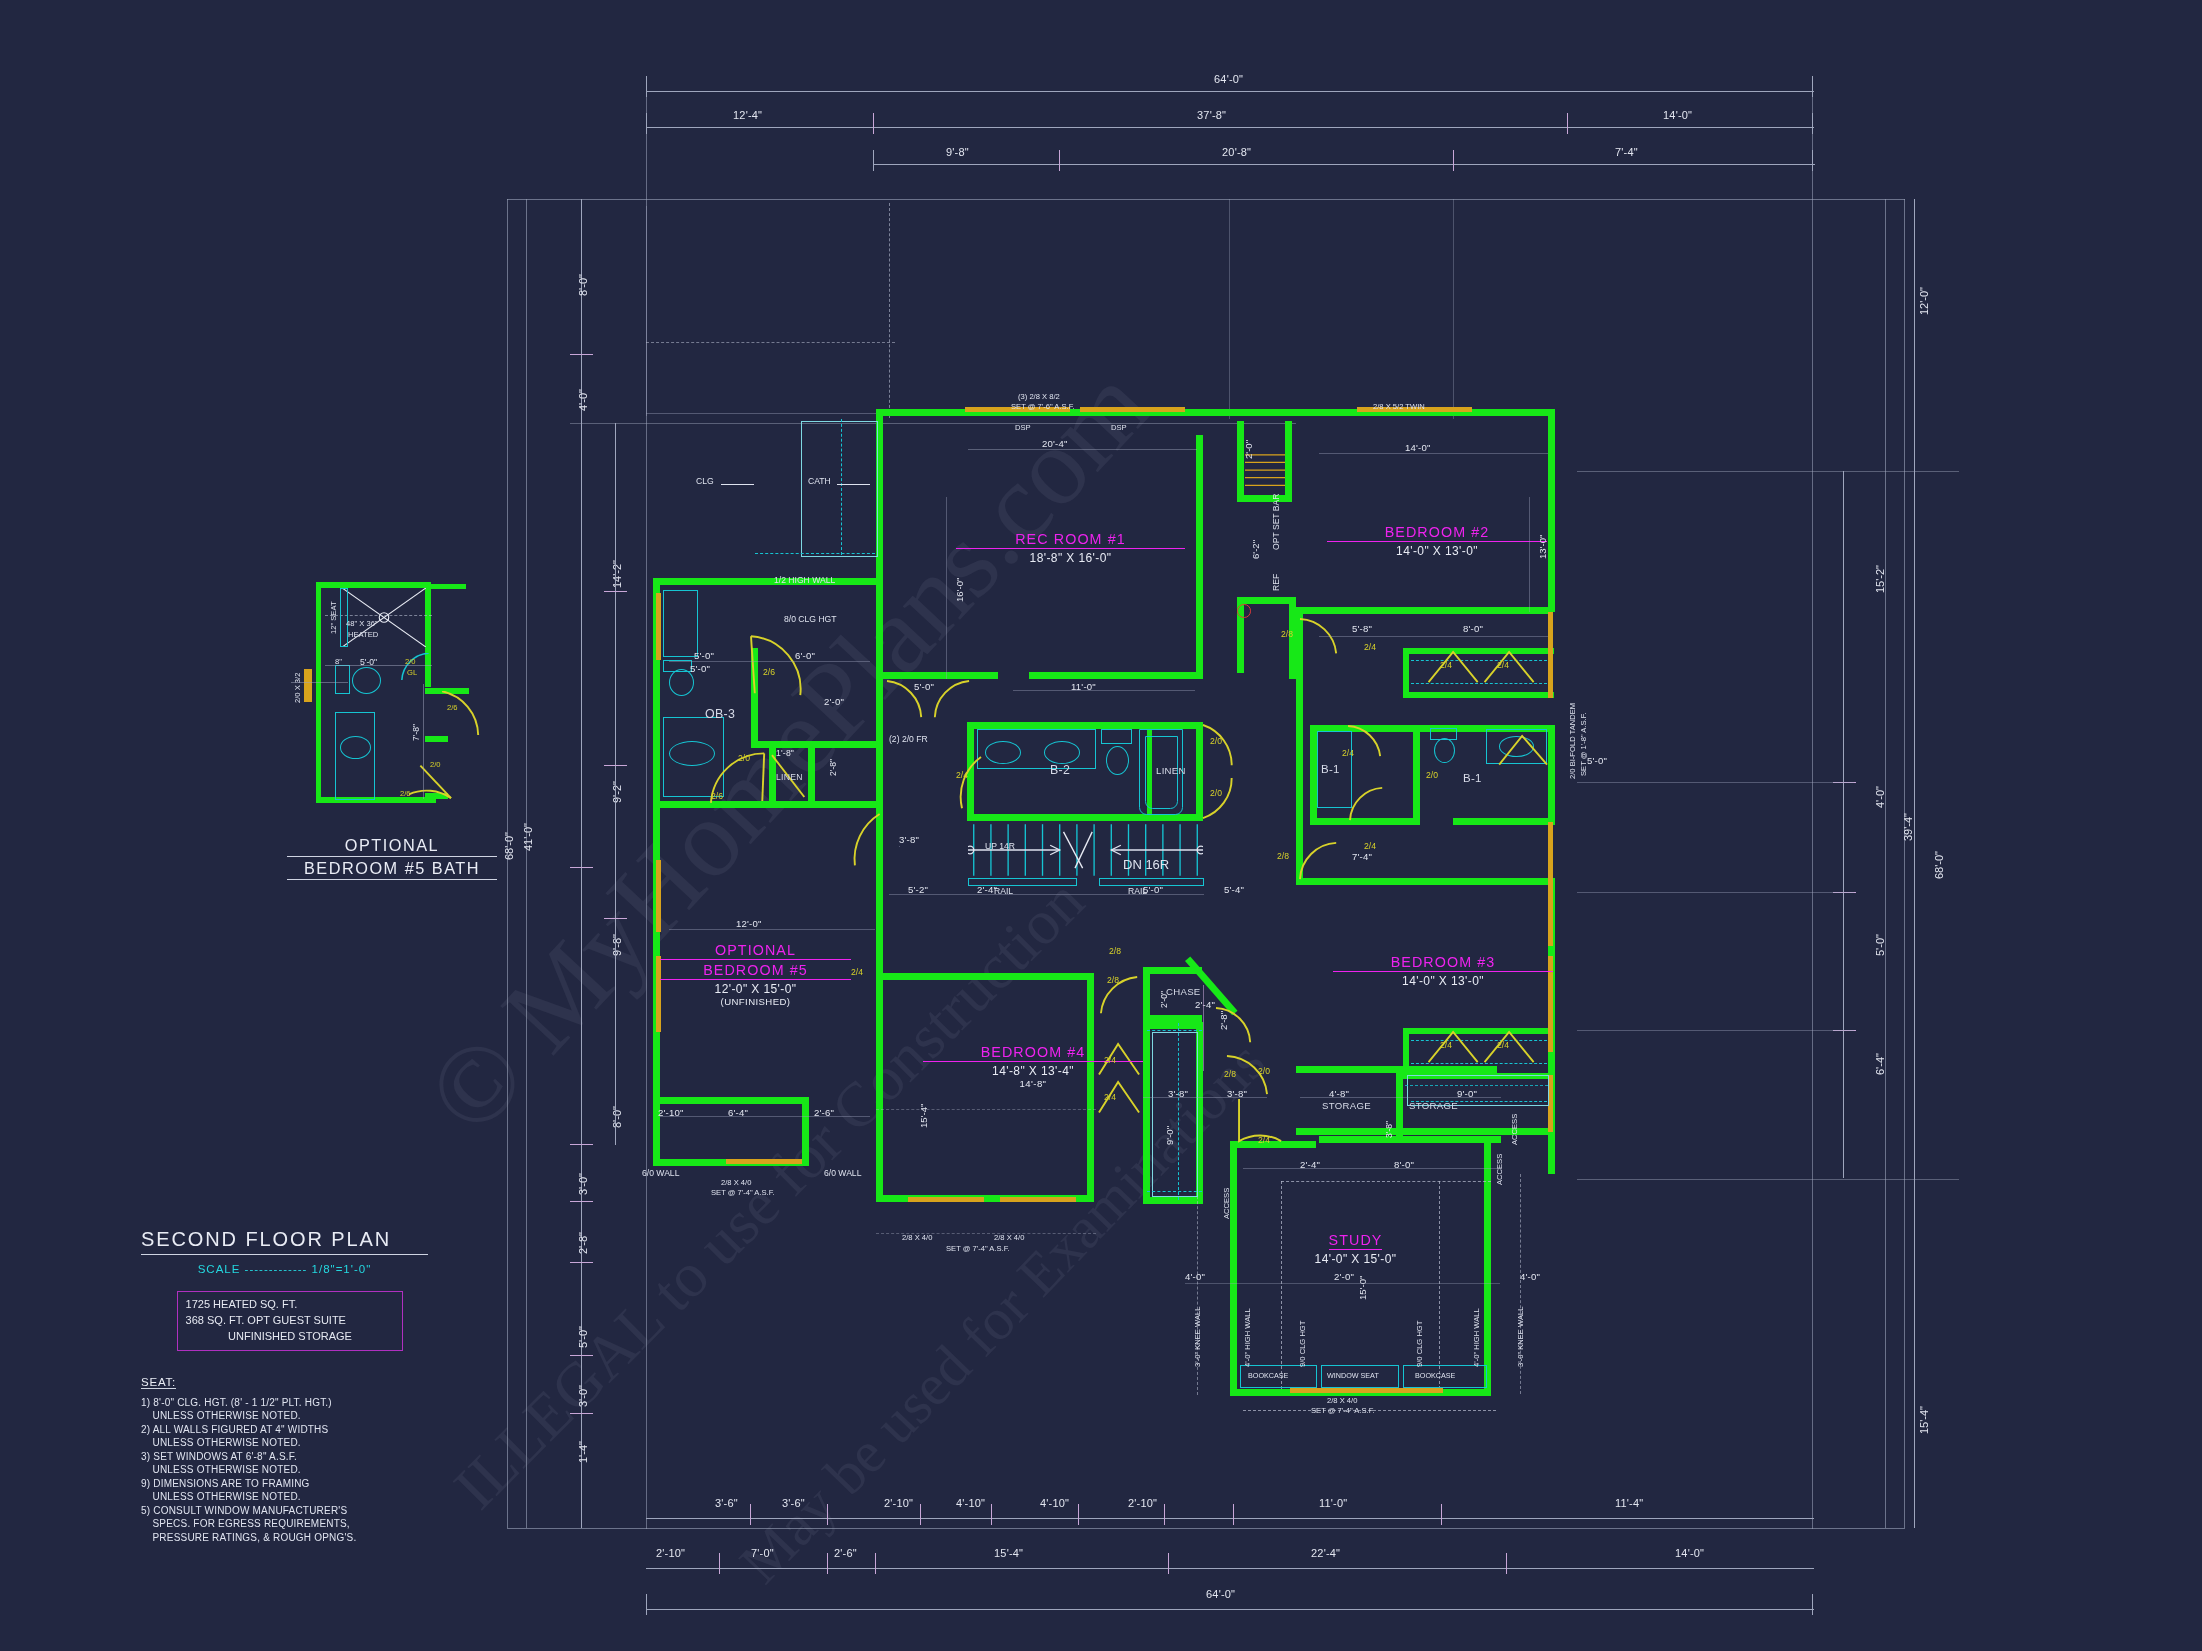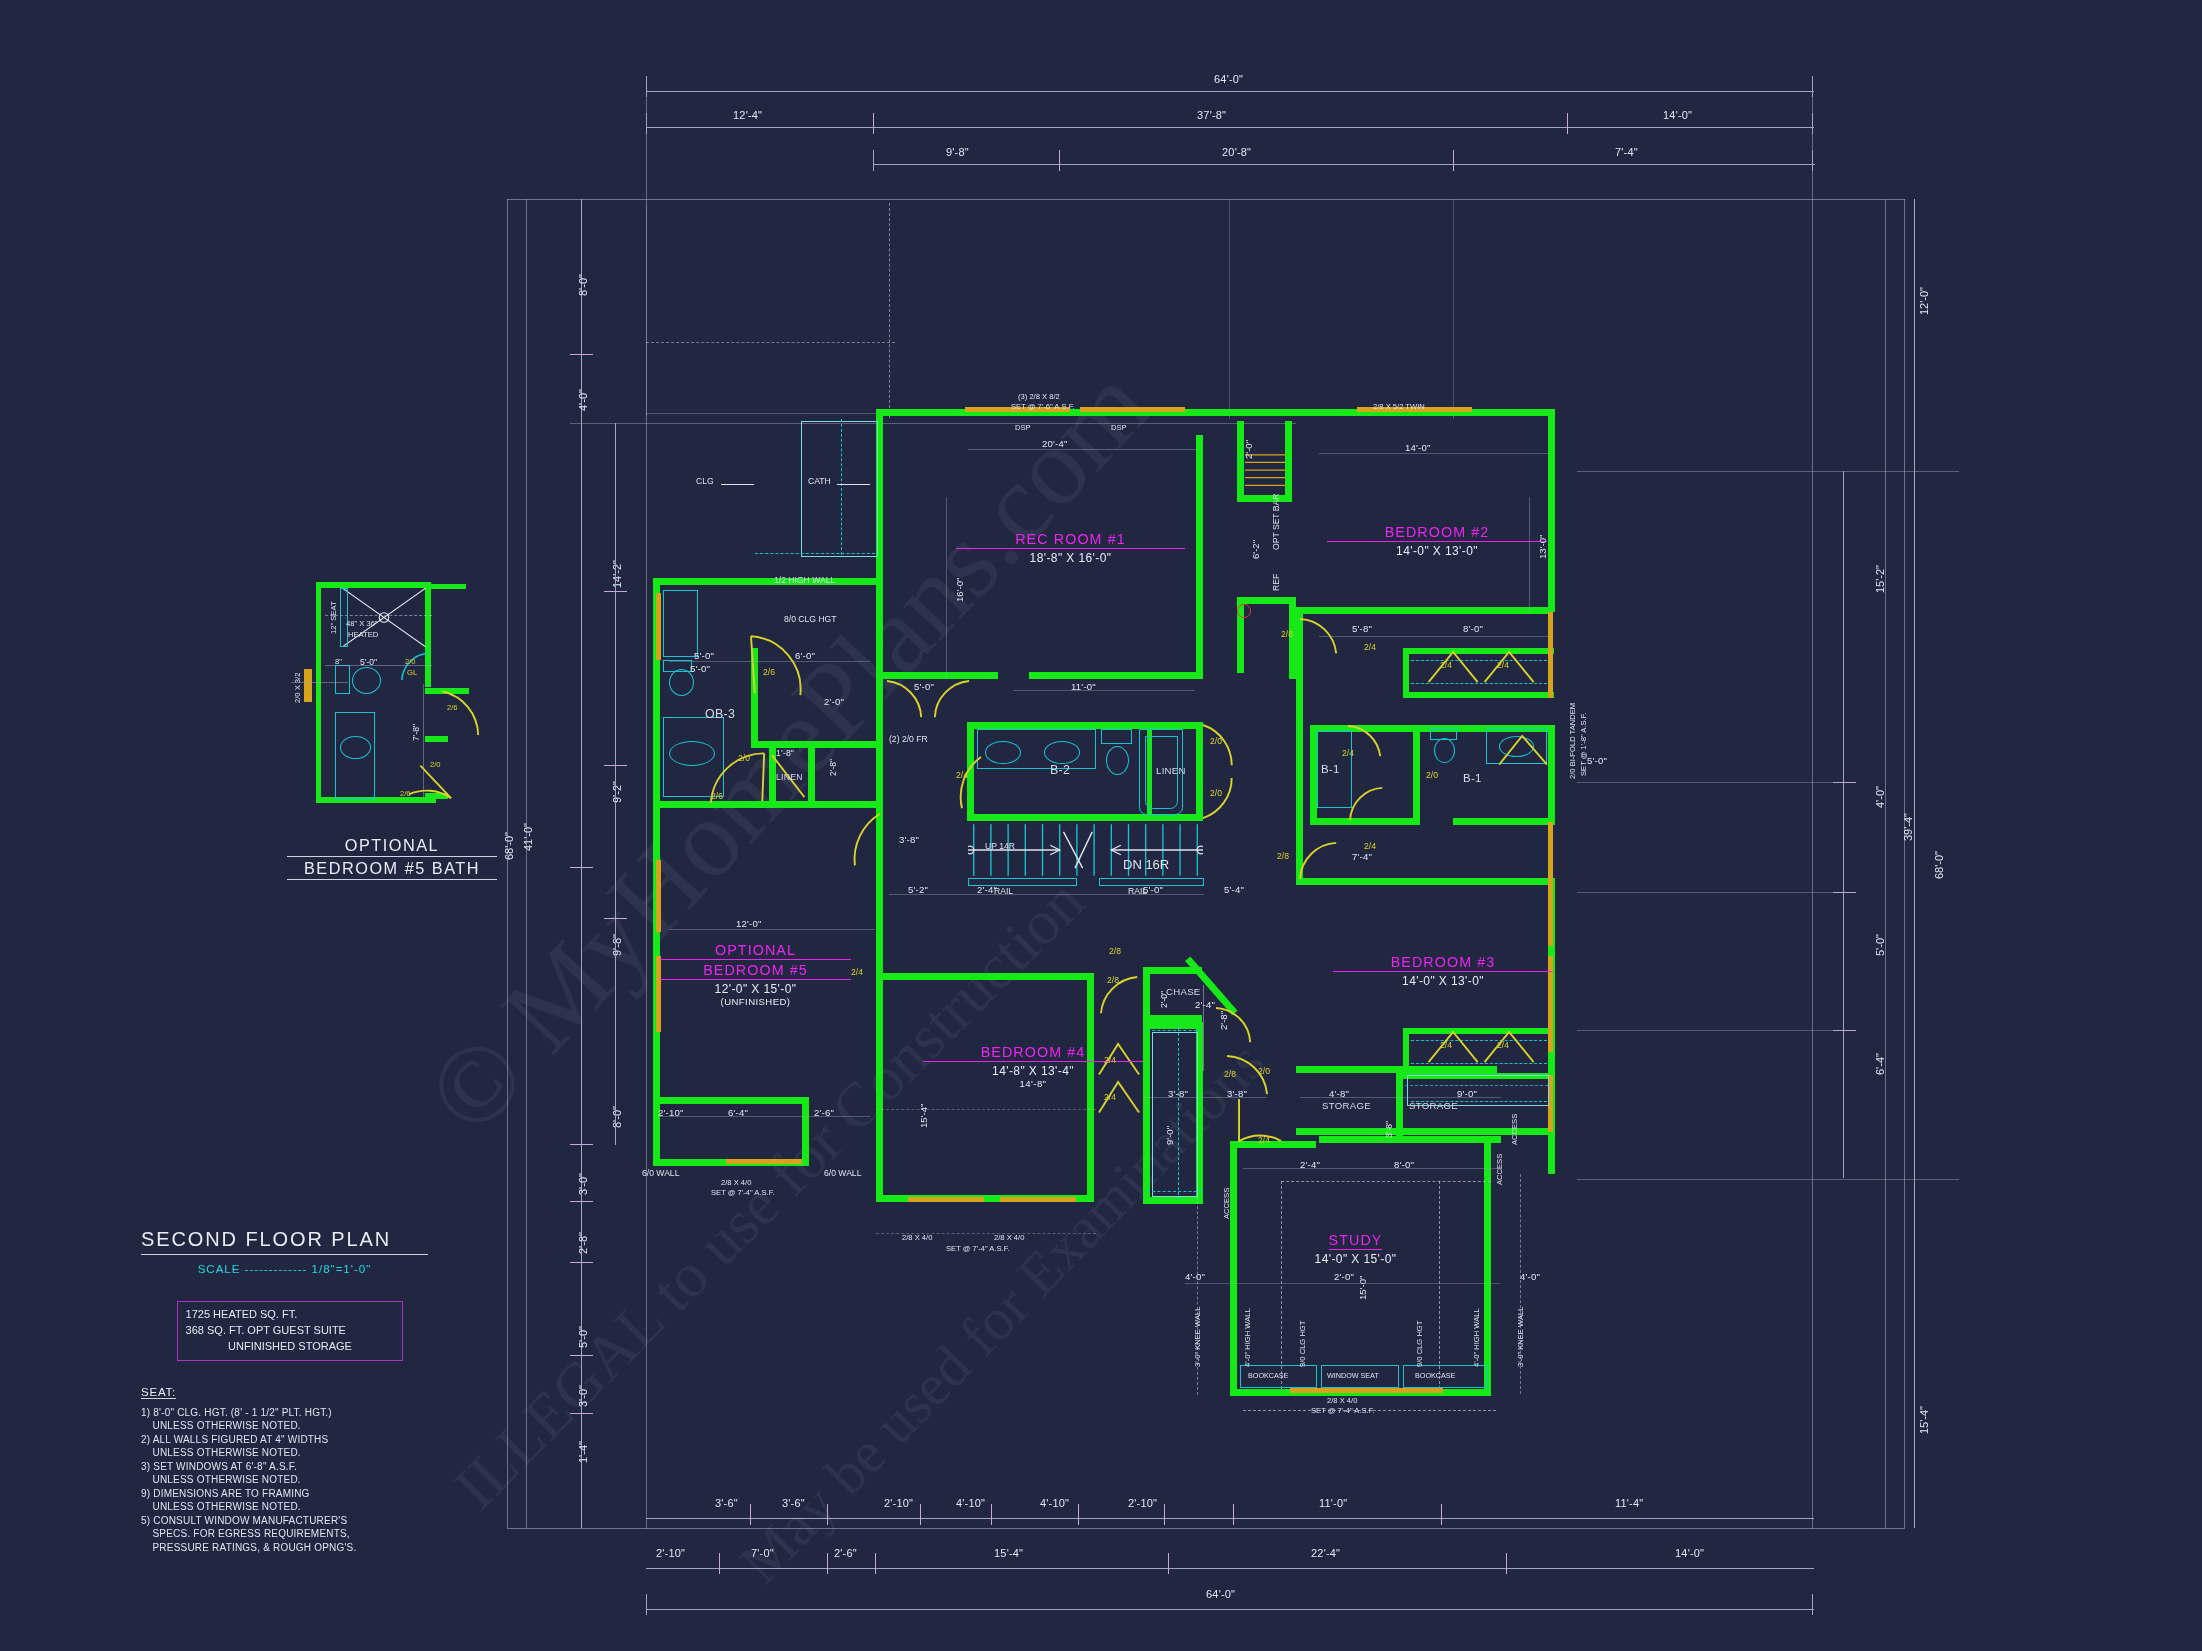--- a/index.html
+++ b/index.html
@@ -23,21 +23,21 @@
   .dashv{position:absolute;border-left:1.4px dashed #b9bfd2;}
   .dashc{position:absolute;border-top:1.9px dashed #16c4d2;}
   .dashcv{position:absolute;border-left:1.9px dashed #16c4d2;}
   .door svg{display:block;overflow:visible;}
   .wm{position:absolute;color:rgba(200,205,225,.075);font-family:"Liberation Serif",serif;
       white-space:nowrap;pointer-events:none;}
   #titleblock{position:absolute;}
   .tbtitle{color:#e9ecf5;font-size:20px;letter-spacing:1.9px;border-bottom:1.9px solid #cfd4e2;
            padding-bottom:2.9px;}
   .tbscale{color:#24d8e0;font-size:11.5px;letter-spacing:1px;margin-top:8.6px;text-align:center;}
-  .tbbox{margin-top:26px;border:1.4px solid #b030c0;padding:4.8px 7.6px;color:#e6e9f2;
+  .tbbox{margin-top:16px;border:1.4px solid #b030c0;padding:4.8px 7.6px;color:#e6e9f2;
          font-size:11px;line-height:1.45;text-align:center;}
   .nt{color:#e9ecf5;font-size:11.5px;letter-spacing:0.8px;border-bottom:1.3px solid #cfd4e2;
       display:inline-block;}
   .nlist{margin-top:5.7px;color:#e0e4f0;font-size:10px;line-height:1.35;letter-spacing:0.2px;}
   .nlist div{white-space:nowrap;}
   .ind{padding-left:11.5px;}
   #logo{position:absolute;text-align:center;}
   .lgtop{color:#24d8e0;font-size:8.1px;letter-spacing:1.1px;line-height:1.3;}
   .lgbox{margin:2.9px auto 0;width:80px;height:73px;border:1.5px solid #cfd4e2;position:relative;}
   .lgbox span{position:absolute;color:#29e0ea;font-weight:bold;font-size:28px;line-height:1;}

